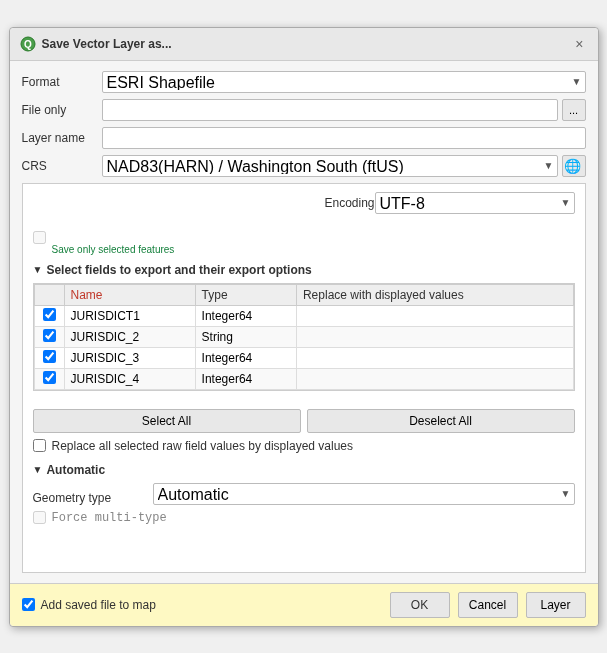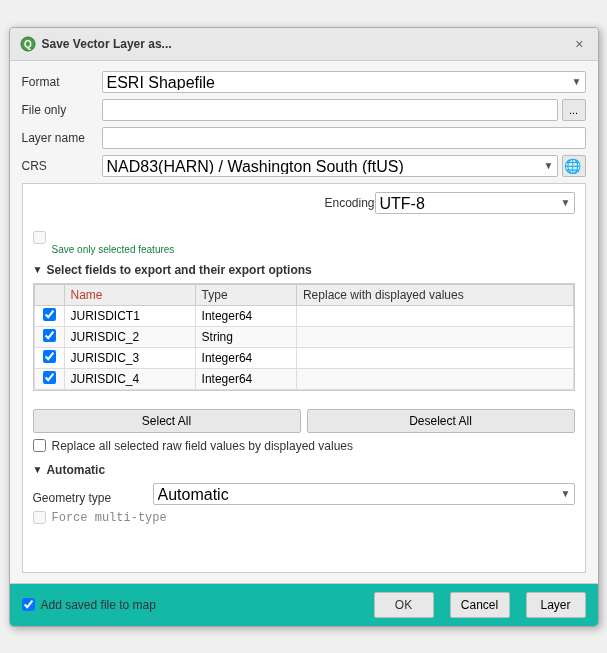--- a/index.html
+++ b/index.html
@@ -271,33 +271,33 @@
       margin-bottom: 4px;
     }
     .force-multi-row input[type=checkbox] { margin-right: 6px; }
     .force-multi-label { font-size: 12px; color: #888; font-family: Liberation Mono, monospace; }
 
     .dialog-footer {
       border-top: 1px solid #ccc;
       padding: 8px 12px;
       display: flex;
       align-items: center;
-      background: #14b8a6;
+      background: #fef9c3;
       border-radius: 0 0 4px 4px;
     }
     .footer-left {
       display: flex;
       align-items: center;
       flex: 1;
     }
     .footer-left input[type=checkbox] { margin-right: 6px; }
     .footer-label { font-size: 12px; color: #333; }
     .footer-btns {
       display: flex;
-      gap: 16px;
+      gap: 8px;
     }
     .footer-btn {
       min-width: 60px;
       height: 26px;
       border: 1px solid #bbb;
       background: #e8e8e8;
       cursor: pointer;
       font-size: 12px;
       border-radius: 2px;
       padding: 0 10px;

